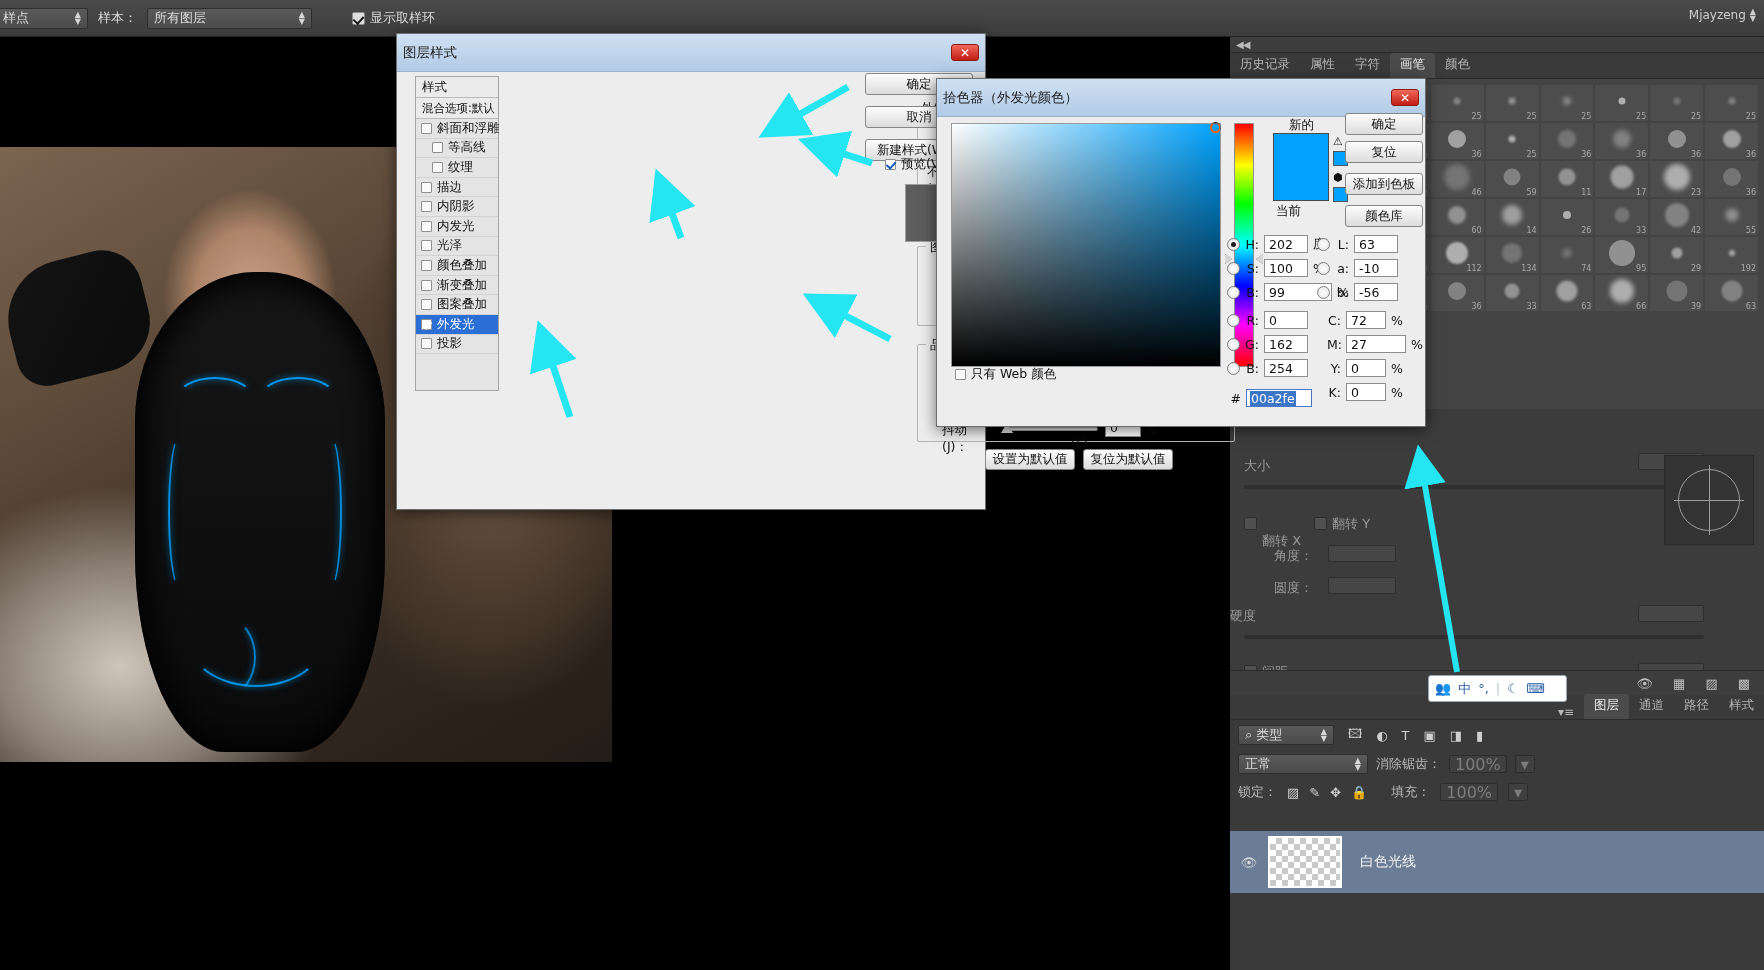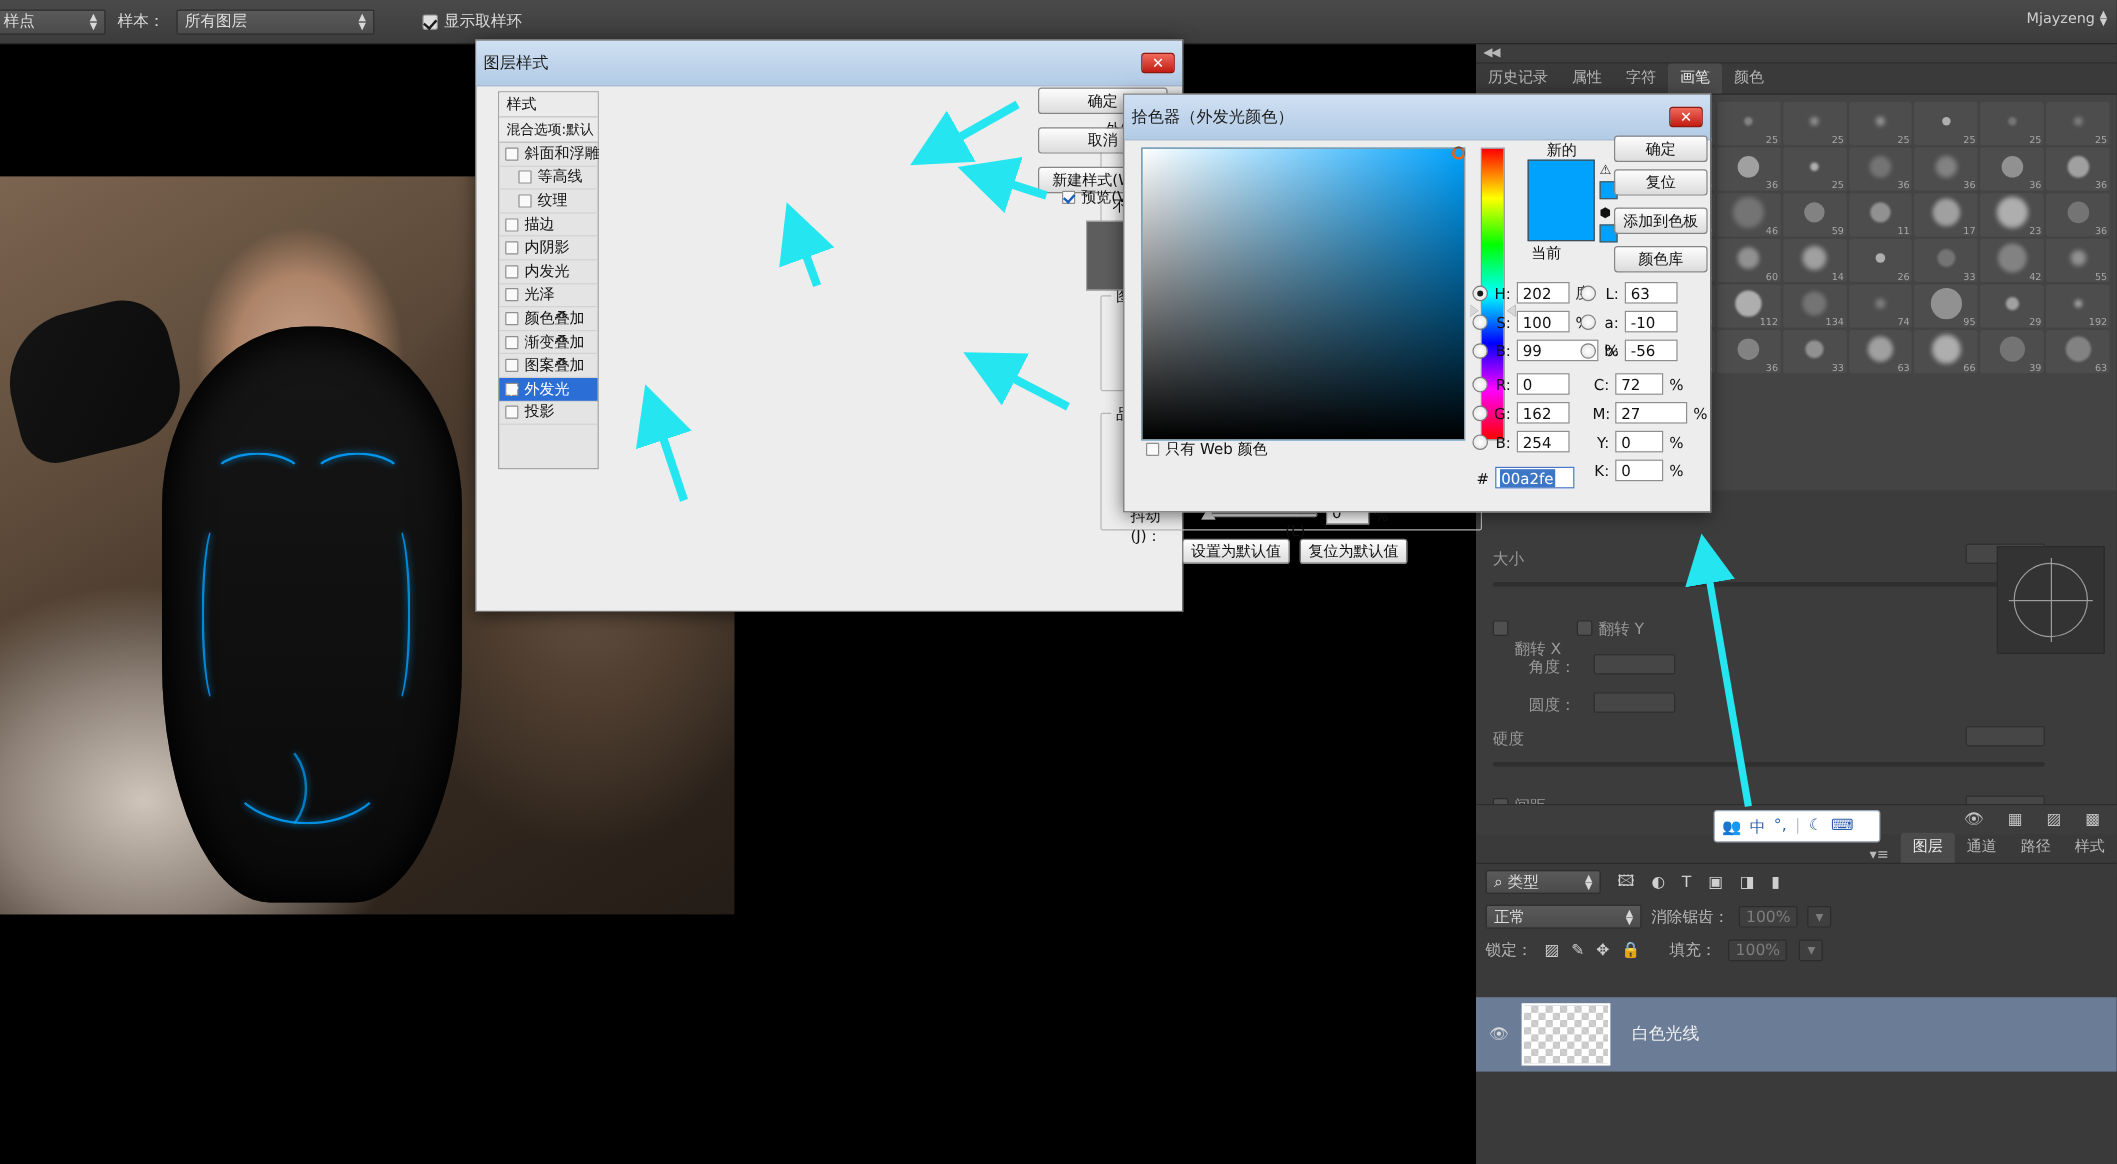--- a/index.html
+++ b/index.html
@@ -103,21 +103,21 @@
   .ld-tabs { position:absolute; left:0; top:24px; width:534px; height:25px; background:#3a3a3a;
      display:flex; align-items:flex-end; border-bottom:1px solid #2b2b2b; }
   .ld-filter { position:absolute; left:0; top:49px; width:534px; height:30px; display:flex;
      align-items:center; gap:14px; padding-left:8px; }
   .ld-blend { position:absolute; left:0; top:79px; width:534px; height:28px; display:flex;
      align-items:center; gap:8px; padding-left:8px; }
   .ld-lock { position:absolute; left:0; top:107px; width:534px; height:28px; display:flex;
      align-items:center; gap:10px; padding-left:8px; }
   .greyfield { height:18px; min-width:46px; background:#3f3f3f; border:1px solid #2c2c2c;
      border-radius:2px; color:#7d7d7d; display:flex; align-items:center; justify-content:center;
-     padding:0 5px; font-size:13px; }
+     padding:0 5px; font-size:16px; }
   .layer-row { position:absolute; left:0; top:160px; width:534px; height:62px;
      background:#6b7d96; display:flex; align-items:center; }
   .layer-eye { width:38px; text-align:center; color:#d8d8d8; font-size:13px; }
   .layer-thumb { width:74px; height:52px; border:2px solid #fff;
      background-image:
        linear-gradient(45deg,#c9c9c9 25%,transparent 25%,transparent 75%,#c9c9c9 75%),
        linear-gradient(45deg,#c9c9c9 25%,#fff 25%,#fff 75%,#c9c9c9 75%);
      background-size:12px 12px; background-position:0 0,6px 6px; }
   .layer-name { margin-left:18px; color:#f0f0f0; font-size:14px; }
 
@@ -483,21 +483,21 @@
       <div class="bs-field" style="left:98px;top:136px;width:68px;"></div>
       <div class="bs-row" style="left:44px;top:170px;">圆度：</div>
       <div class="bs-field" style="left:98px;top:168px;width:68px;"></div>
 
       <div class="brush-preview-box">
         <div class="bp-circle"></div>
         <div class="bp-cross-v"></div>
         <div class="bp-cross-h"></div>
       </div>
 
-      <div class="bs-row" style="left:14px;top:198px;">硬度</div>
+      <div class="bs-row" style="left:0;top:198px;">硬度</div>
       <div class="bs-field" style="left:408px;top:196px;width:66px;"></div>
       <div class="bs-slider" style="left:14px;top:226px;width:460px;"></div>
 
       <div class="bs-check" style="left:14px;top:256px;"></div>
       <div class="bs-row" style="left:32px;top:254px;">间距</div>
       <div class="bs-field" style="left:408px;top:254px;width:66px;"></div>
       <div class="bs-slider" style="left:14px;top:284px;width:460px;"></div>
     </div>
 
     <div class="layers-dock">

